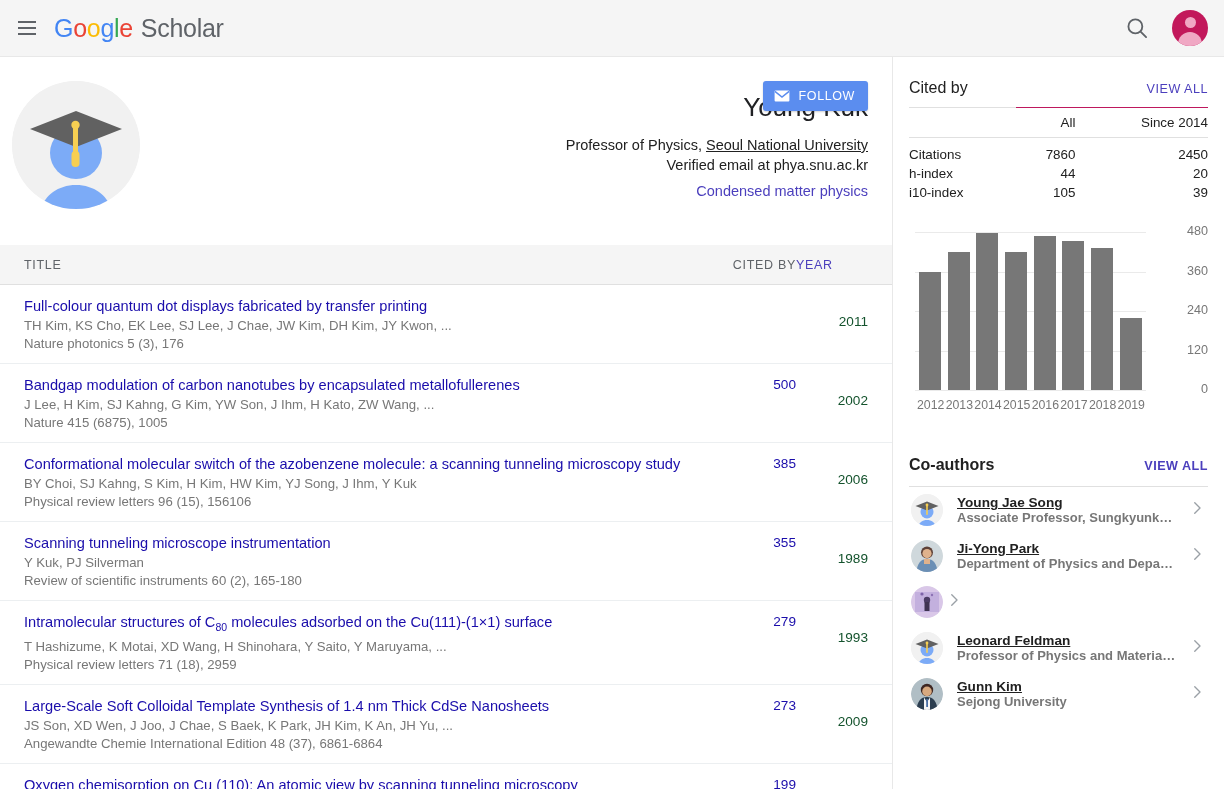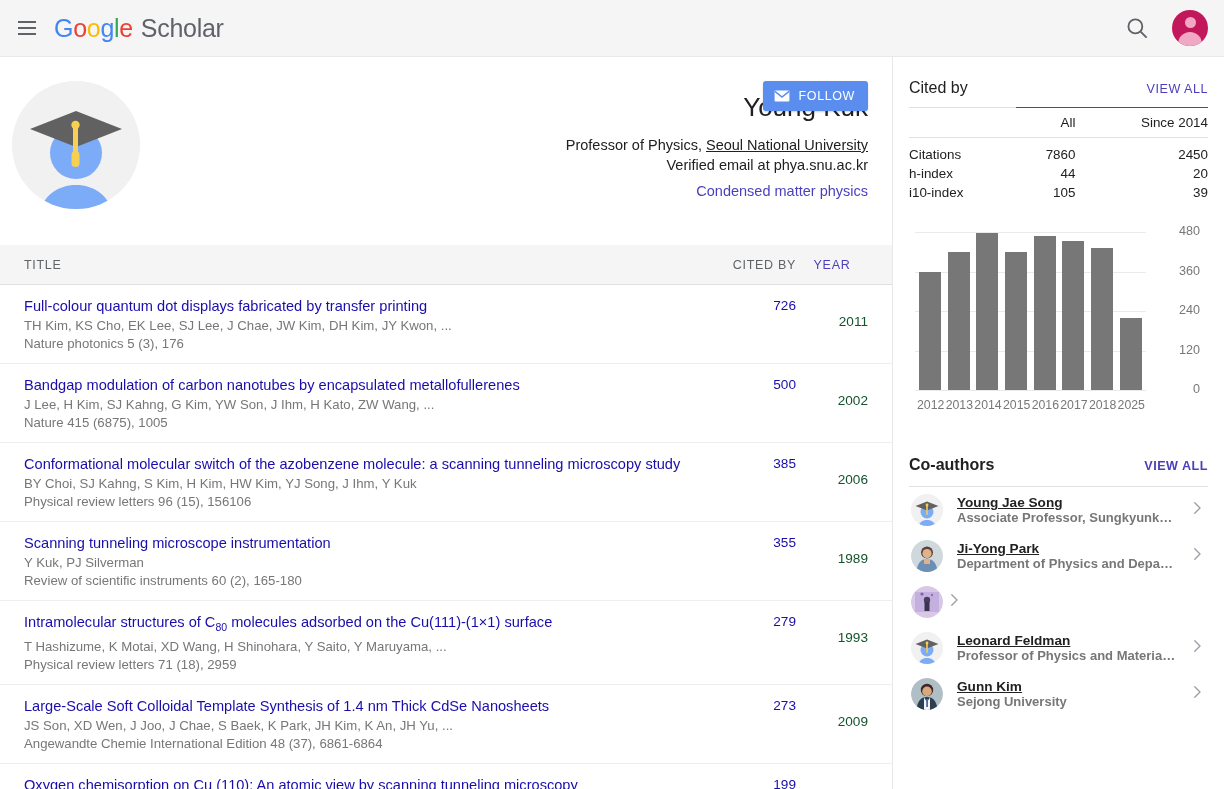--- a/index.html
+++ b/index.html
@@ -113,21 +113,21 @@
   .table-head {
     background: #f5f5f5;
     height: 40px;
     display: flex; align-items: center;
     padding: 0 24px 0 24px;
     font-size: 12.5px; letter-spacing: 0.7px;
     border-bottom: 1px solid #e0e0e0;
   }
   .th-title { flex: 1; color: #5f6368; }
   .th-cited { width: 92px; text-align: right; color: #5f6368; }
-  .th-year  { width: 72px; text-align: center; color: #4b3fbd; cursor:pointer;}
+  .th-year  { width: 72px; text-align: left; color: #4b3fbd; cursor:pointer;}
 
   .art-row {
     display: flex; padding: 12px 24px 10px 24px;
     border-bottom: 1px solid #eceff1;
   }
   .art-main { flex: 1; padding-right: 14px; min-width: 0; }
   .art-title {
     font-size: 14.6px; color: #1a0dab; line-height: 19px;
     text-decoration: none; display: block;
   }
@@ -177,21 +177,21 @@
     margin-top: 26px;
     height: 184px;
     position: relative;
     padding-bottom: 4px;
   }
   .chart-inner { position: absolute; left: 0; top: 0; right: 0; bottom: 0; }
   .grid-line {
     position: absolute; left: 6px; right: 62px; height: 1px; background: #eaeaea;
   }
   .ylabel {
-    position: absolute; right: 8px; width: 54px; text-align: right;
+    position: absolute; right: 0; width: 54px; text-align: right;
     font-size: 12.6px; color: #777; transform: translateY(-8px);
   }
   .bars {
     position: absolute; left: 8px; right: 64px; top: 0; bottom: 22px;
     display: flex; align-items: flex-end; justify-content: space-between;
   }
   .barcol { width: 11.6%; display: flex; justify-content: center; align-items: flex-end; height: 100%; }
   .bar { width: 22px; background: #777777; }
   .xlabels {
     position: absolute; left: 8px; right: 64px; bottom: 0;
@@ -284,21 +284,20 @@
         <div class="th-cited">CITED BY</div>
         <div class="th-year">YEAR</div>
       </div>
       <div id="article-rows">
           <div class="art-row">
             <div class="art-main">
               <a class="art-title" href="#">Full-colour quantum dot displays fabricated by transfer printing</a>
               <div class="art-authors">TH Kim, KS Cho, EK Lee, SJ Lee, J Chae, JW Kim, DH Kim, JY Kwon, ...</div>
               <div class="art-venue">Nature photonics 5 (3), 176</div>
             </div>
-            <div class="art-cited"><a href="#">726</a></div>
             <div class="art-year">2011</div>
           </div>
           <div class="art-row">
             <div class="art-main">
               <a class="art-title" href="#">Bandgap modulation of carbon nanotubes by encapsulated metallofullerenes</a>
               <div class="art-authors">J Lee, H Kim, SJ Kahng, G Kim, YW Son, J Ihm, H Kato, ZW Wang, ...</div>
               <div class="art-venue">Nature 415 (6875), 1005</div>
             </div>
             <div class="art-cited"><a href="#">500</a></div>
             <div class="art-year">2002</div>
@@ -427,21 +426,21 @@
             </div>
           </div>
         <div class="xlabels" id="chart-xlabels">
             <div class="xlabel">2012</div>
             <div class="xlabel">2013</div>
             <div class="xlabel">2014</div>
             <div class="xlabel">2015</div>
             <div class="xlabel">2016</div>
             <div class="xlabel">2017</div>
             <div class="xlabel">2018</div>
-            <div class="xlabel">2025</div>
+            <div class="xlabel">2019</div>
           </div>
       </div>
     </div>
 
     <div class="coauthors">
       <div class="panel-title-row">
         <div class="panel-title">Co-authors</div>
         <a class="view-all">VIEW ALL</a>
       </div>
       <div id="coauthor-rows">

